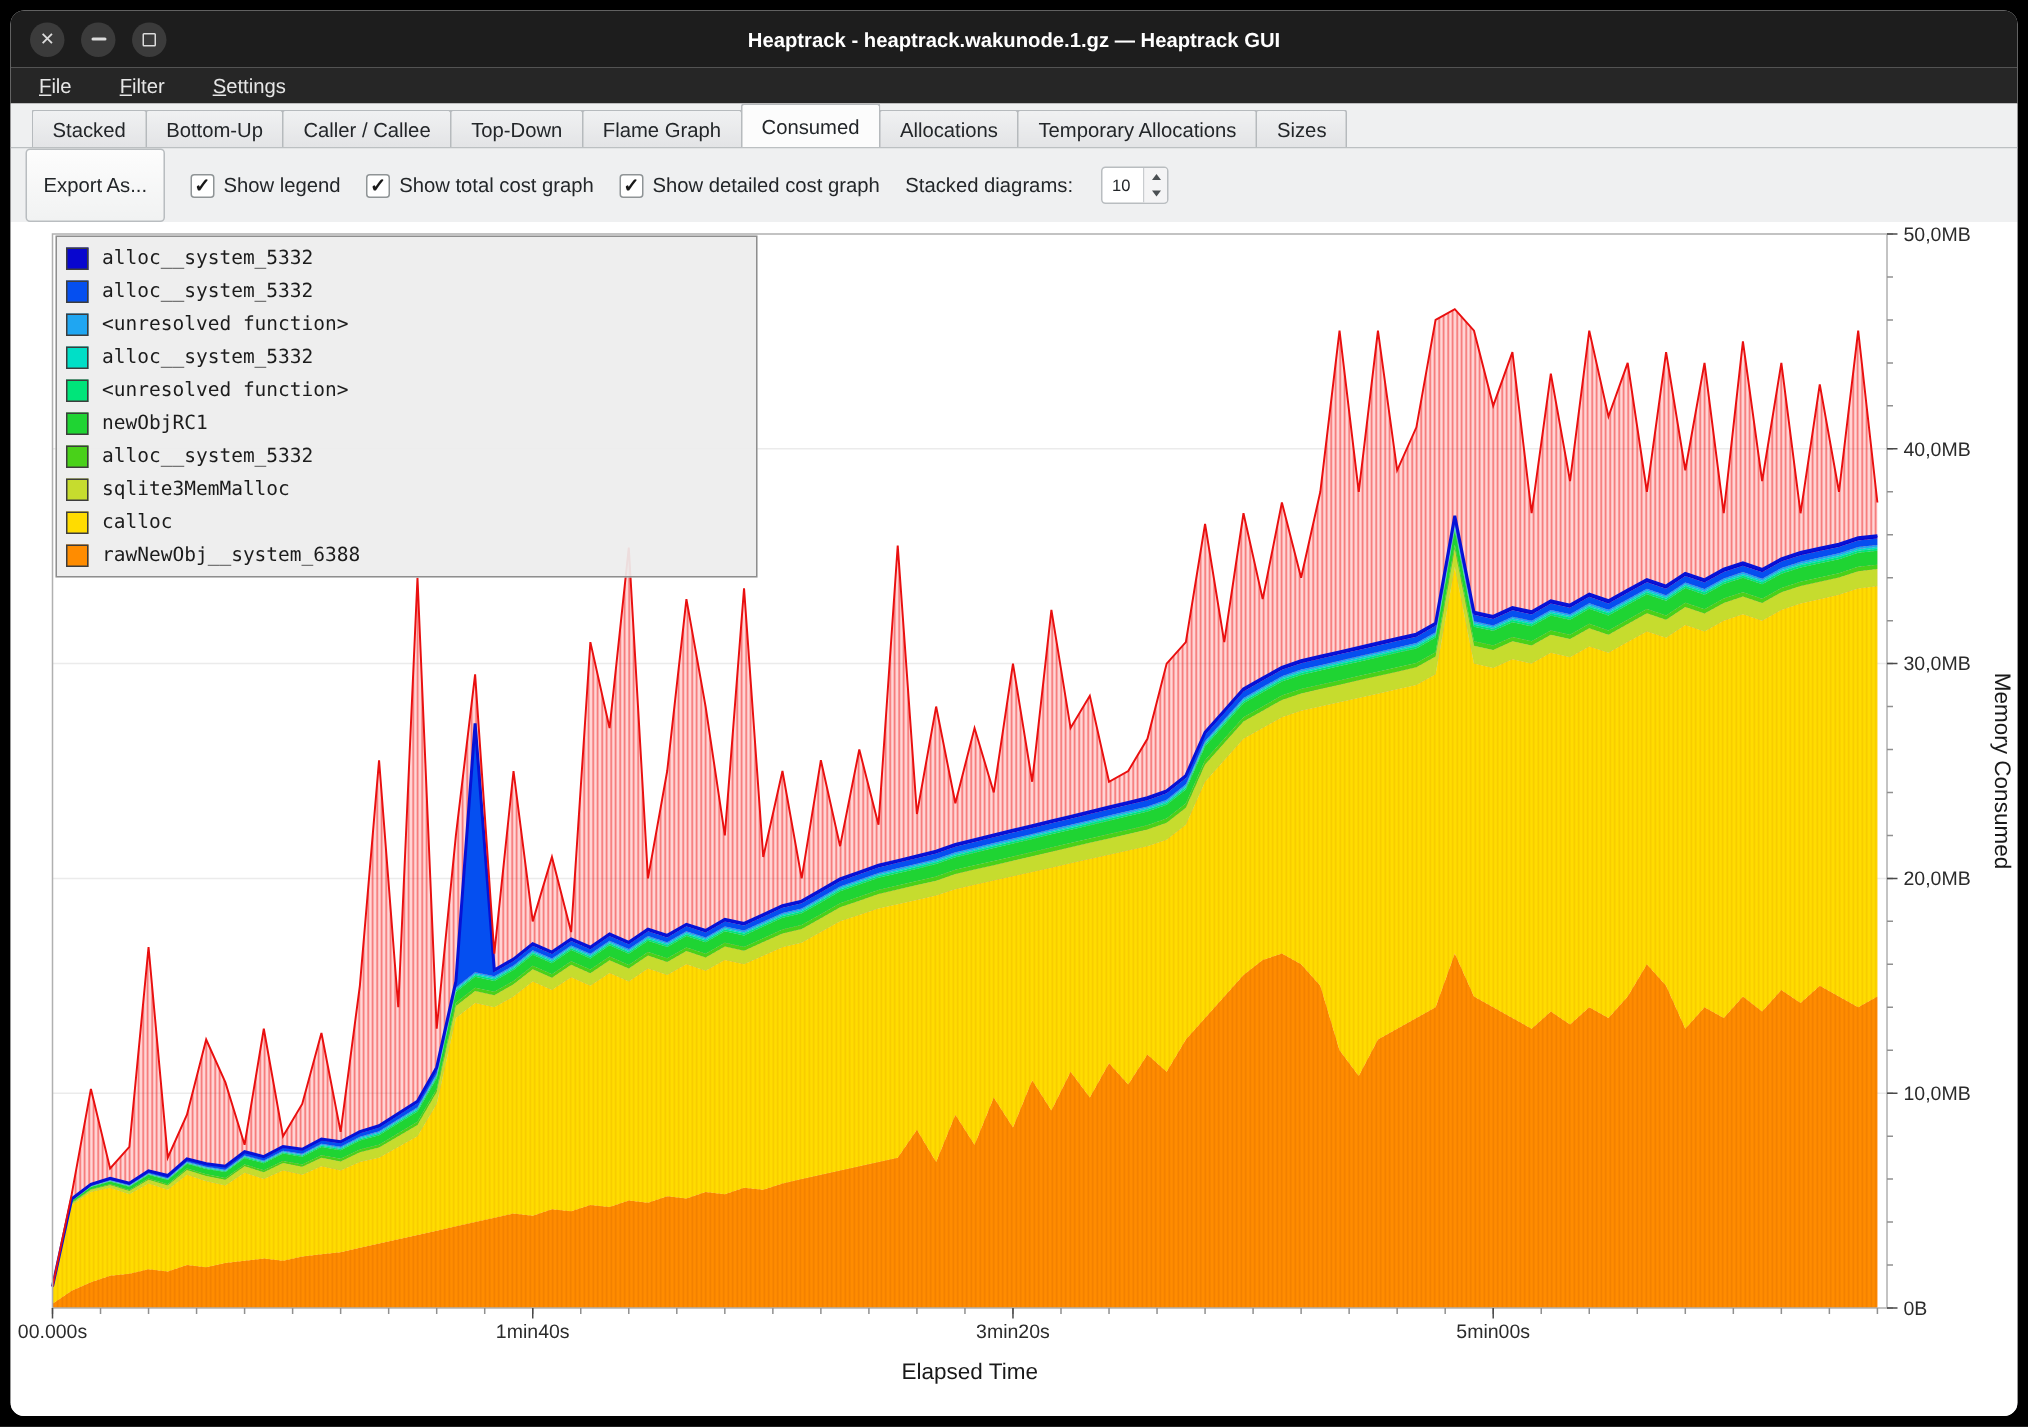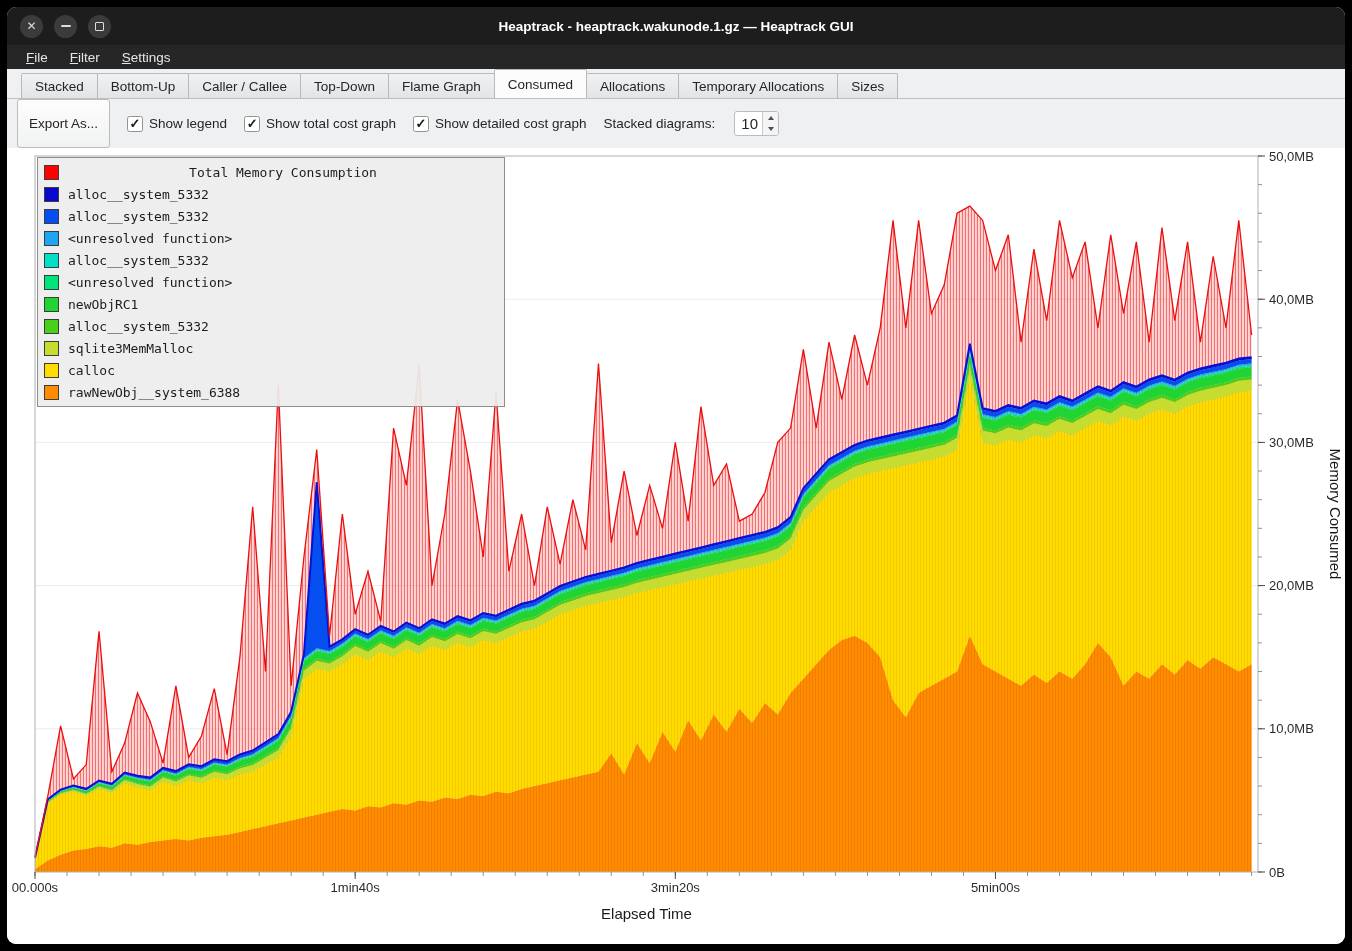--- a/index.html
+++ b/index.html
@@ -5,34 +5,34 @@
 *{margin:0;padding:0;box-sizing:border-box}
 html,body{width:1352px;height:951px;background:#000;font-family:"Liberation Sans",sans-serif;overflow:hidden}
 .window{position:absolute;inset:0;background:#000;padding:7px}
 .win-inner{width:1338px;height:937px;border-radius:9px;overflow:hidden;display:flex;flex-direction:column;background:#eff0f1}
 .titlebar{flex:0 0 38px;background:#1d1d1d;position:relative;display:flex;align-items:center}
 .title{position:absolute;left:0;right:0;text-align:center;color:#fff;font-size:13.5px;font-weight:bold}
 .win-controls{display:flex;gap:11px;padding-left:13px;position:relative;z-index:2}
 .win-btn{width:23px;height:23px;border-radius:50%;background:#3b3b3b;color:#dcdcdc;display:flex;align-items:center;justify-content:center;font-size:12px;line-height:1;cursor:default}
 .min-glyph{width:10px;height:2px;background:#dcdcdc;border-radius:1px;display:block}
 .max-glyph{width:9px;height:9px;border:1.5px solid #dcdcdc;border-radius:1px;display:block}
-.menubar{flex:0 0 24px;background:#262626;display:flex;align-items:center;padding-left:10px;gap:4px}
+.menubar{flex:0 0 24px;background:#262626;display:flex;align-items:center;padding-left:10px;gap:14px}
 .menu-item{color:#e6e6e6;font-size:13.5px;padding:3px 9px;border-radius:2px}
 .menu-item u{text-decoration:underline}
 .tabbar{flex:0 0 30px;display:flex;align-items:flex-end;padding:0 0 0 14px;border-bottom:1px solid #bcc0c2;background:#eff0f1}
 .tab{font-size:13.5px;color:#232629;padding:0 13px;background:linear-gradient(#f0f1f2,#e3e4e6);border:1px solid #b6babd;border-bottom:none;border-radius:2px 2px 0 0;margin-right:-1px;height:25px;display:flex;align-items:center}
 .tab.selected{background:#fcfcfc;height:29px;position:relative;z-index:2}
 .toolbar{flex:0 0 35px;display:flex;align-items:center;gap:17px;padding:0 10px;background:#eff0f1}
 .btn{font-size:13.5px;color:#232629;background:linear-gradient(#fdfdfd,#f1f2f2);border:1px solid #b9bdc0;border-radius:3px;padding:16px 11px;font-family:Liberation Sans, sans-serif}
 .checks{display:flex;gap:17px;align-items:center}
 .check{display:flex;align-items:center;gap:6px;font-size:13.5px;color:#232629}
 .check .box{width:16px;height:16px;background:#fff;border:1px solid #8f9496;border-radius:2.5px;display:flex;align-items:center;justify-content:center;font-size:13px;font-weight:bold;color:#191919}
 .spin-wrap{display:flex;align-items:center;gap:19px;font-size:13.5px;color:#232629}
 .spinbox{display:flex;border:1px solid #b9bdc0;border-radius:3px;background:#fff;height:25px;overflow:hidden}
-.spinbox input{width:27px;border:none;outline:none;font-size:15px;padding-left:6px;font-family:inherit;color:#232629;background:transparent}
+.spinbox input{width:27px;border:none;outline:none;font-size:11px;padding-left:6px;font-family:inherit;color:#232629;background:transparent}
 .spin-btns{display:flex;flex-direction:column;border-left:1px solid #c9cccf;width:16px}
 .spin-btn{flex:1;display:flex;align-items:center;justify-content:center;background:#f4f4f5}
 .tri-up{width:0;height:0;border-left:3.5px solid transparent;border-right:3.5px solid transparent;border-bottom:4.5px solid #4a4f52}
 .tri-down{width:0;height:0;border-left:3.5px solid transparent;border-right:3.5px solid transparent;border-top:4.5px solid #4a4f52}
 .chart-region{flex:1;position:relative;background:#fff}
 #plot{position:absolute;left:0;top:0}
 .legend{position:absolute;left:30px;top:9px;width:468px;background:rgba(237,237,237,0.93);border:1px solid #8e8e8e;padding:3px 0;z-index:3}
 .legend-row{display:flex;align-items:center;height:22px;padding:0 6px;gap:9px}
 .swatch{width:15px;height:15px;border:1px solid #3c3c3c;flex:0 0 15px;display:block}
 .legend-label,.legend-title{font-family:"DejaVu Sans Mono",monospace;font-size:13px;color:#1c1c1c;white-space:pre}
@@ -234,24 +234,20 @@
             <line x1="1251" x2="1258" y1="294.4" y2="294.4" stroke="#4a4a4a"></line>
             <text class="tick" x="1262" y="298.9">30,0MB</text>
             <line x1="1251" x2="1258" y1="151.2" y2="151.2" stroke="#4a4a4a"></line>
             <text class="tick" x="1262" y="155.7">40,0MB</text>
             <line x1="1251" x2="1258" y1="8" y2="8" stroke="#4a4a4a"></line>
             <text class="tick" x="1262" y="12.5">50,0MB</text>
             <text class="axis-title" transform="translate(1323,366) rotate(90)" text-anchor="middle">Memory Consumed</text>
           </g>
         </svg>
       <div class="legend">
-        <div class="legend-row">
-          <span class="swatch" style="background: rgb(255, 0, 0);"></span>
-          <span class="legend-title">Total Memory Consumption</span>
-        </div>
       <div class="legend-row">
             <span class="swatch" style="background: rgb(8, 6, 207);"></span>
             <span class="legend-label">alloc__system_5332</span>
           </div>
           <div class="legend-row">
             <span class="swatch" style="background: rgb(5, 79, 240);"></span>
             <span class="legend-label">alloc__system_5332</span>
           </div>
           <div class="legend-row">
             <span class="swatch" style="background: rgb(31, 166, 242);"></span>

